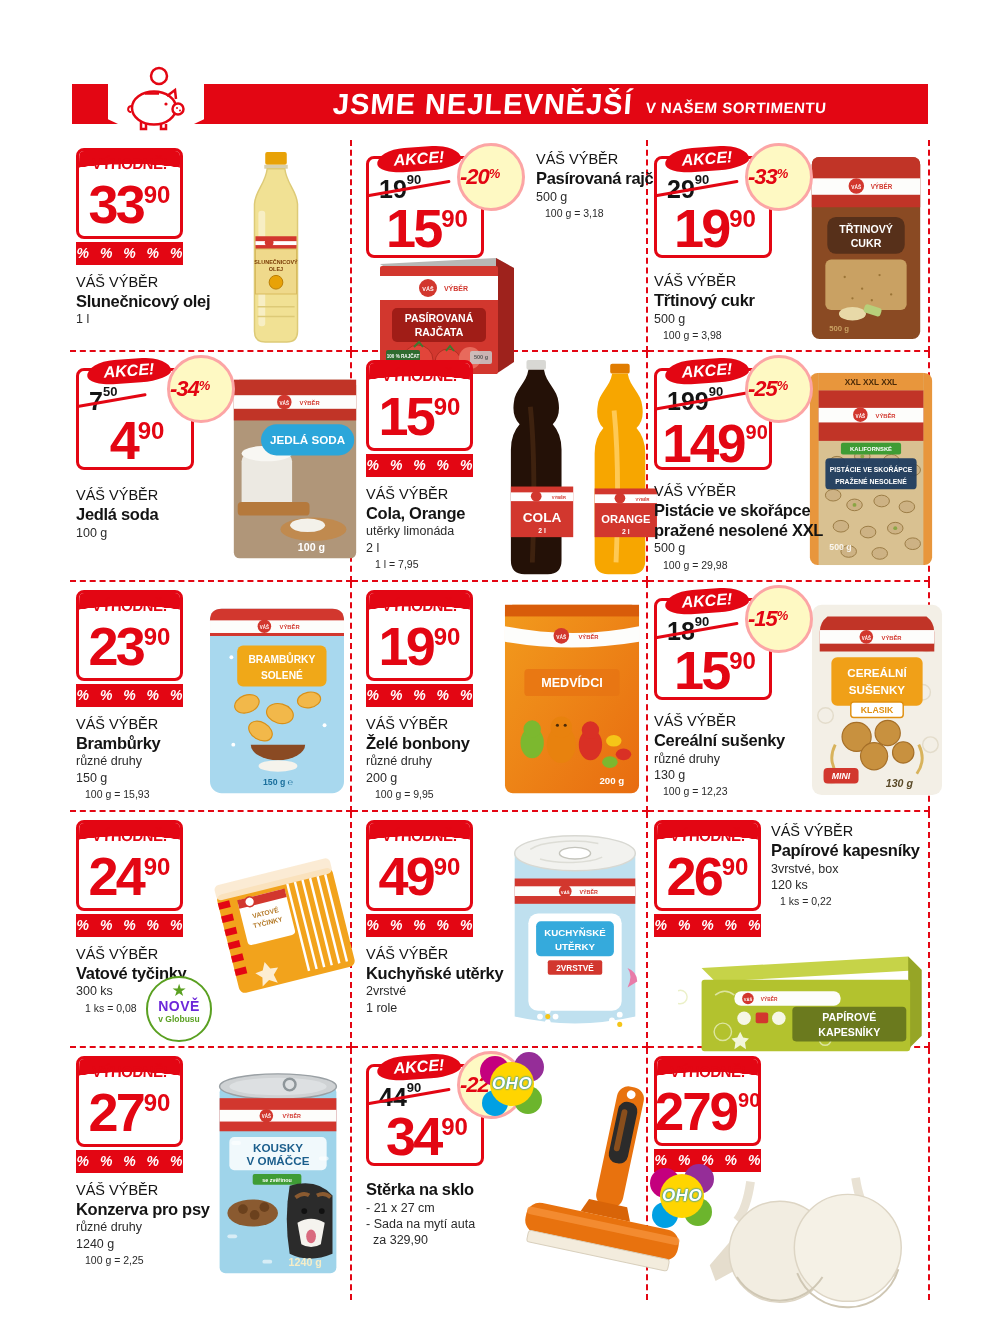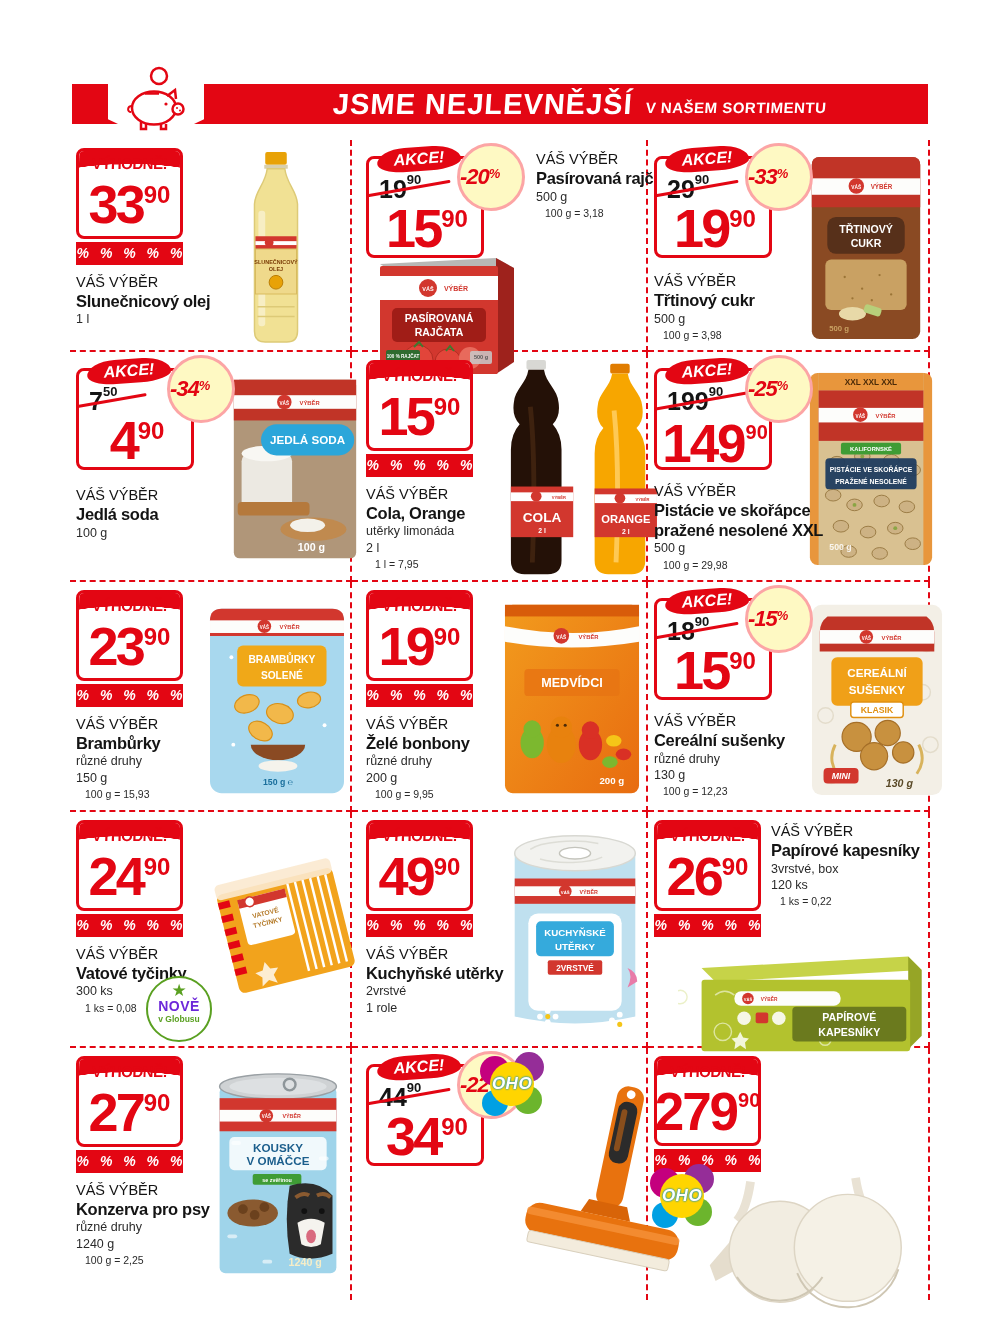--- a/index.html
+++ b/index.html
@@ -764,20 +764,26 @@
                 <span class="dnum">-22</span>
                 <span class="dpct">%</span>
               </div>
             <div class="ak-old"><span>44</span><span class="oc">90</span><i class="strike"></i></div>
             <div class="ak-new">
                 <span class="pm">34</span>
                 <span class="pc">90</span>
               </div>
           </div>
         </div>
+        <div class="tb" style="margin-top:14px;">
+          <div class="pname">Stěrka na sklo</div>
+          <div class="pdesc">- 21 x 27 cm</div>
+          <div class="pdesc">- Sada na mytí auta</div>
+          <div class="pdesc" style="padding-left:7px;">za 329,90</div>
+        </div>
       </div>
       <div class="oho" style="left:128px;top:4px;">
         <i class="o1"></i>
           <i class="o2"></i>
           <i class="o3"></i>
           <i class="o4"></i>
         <i class="o5">
             <span>OHO</span>
           </i>
       </div>

